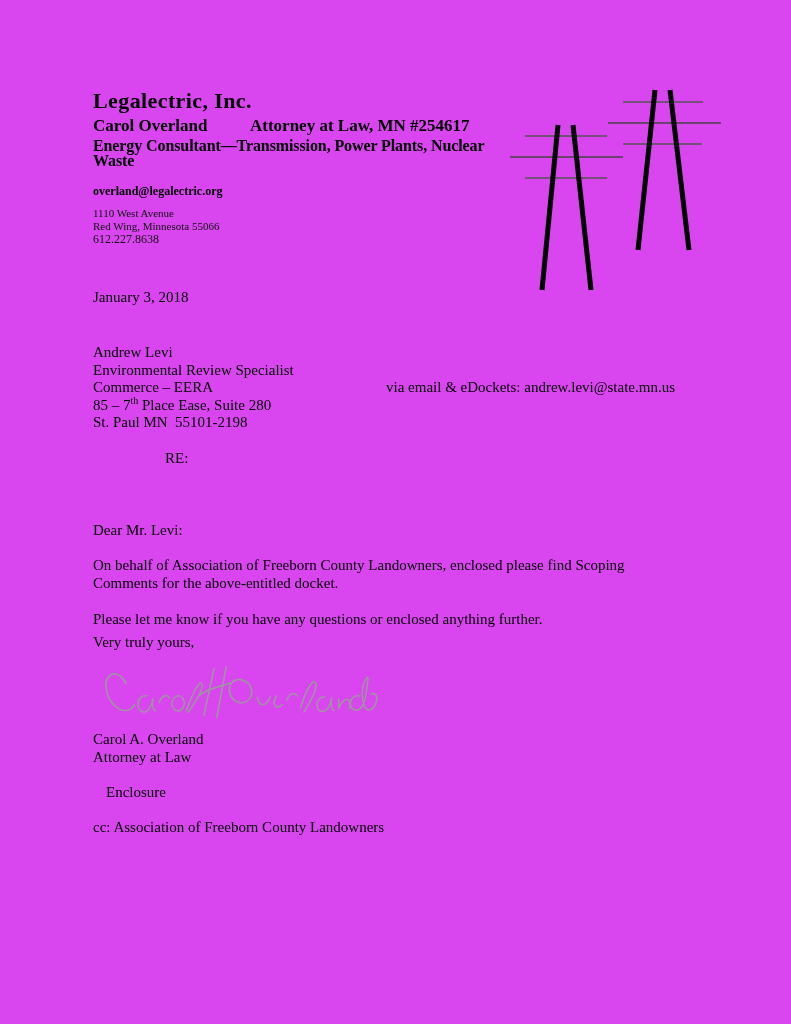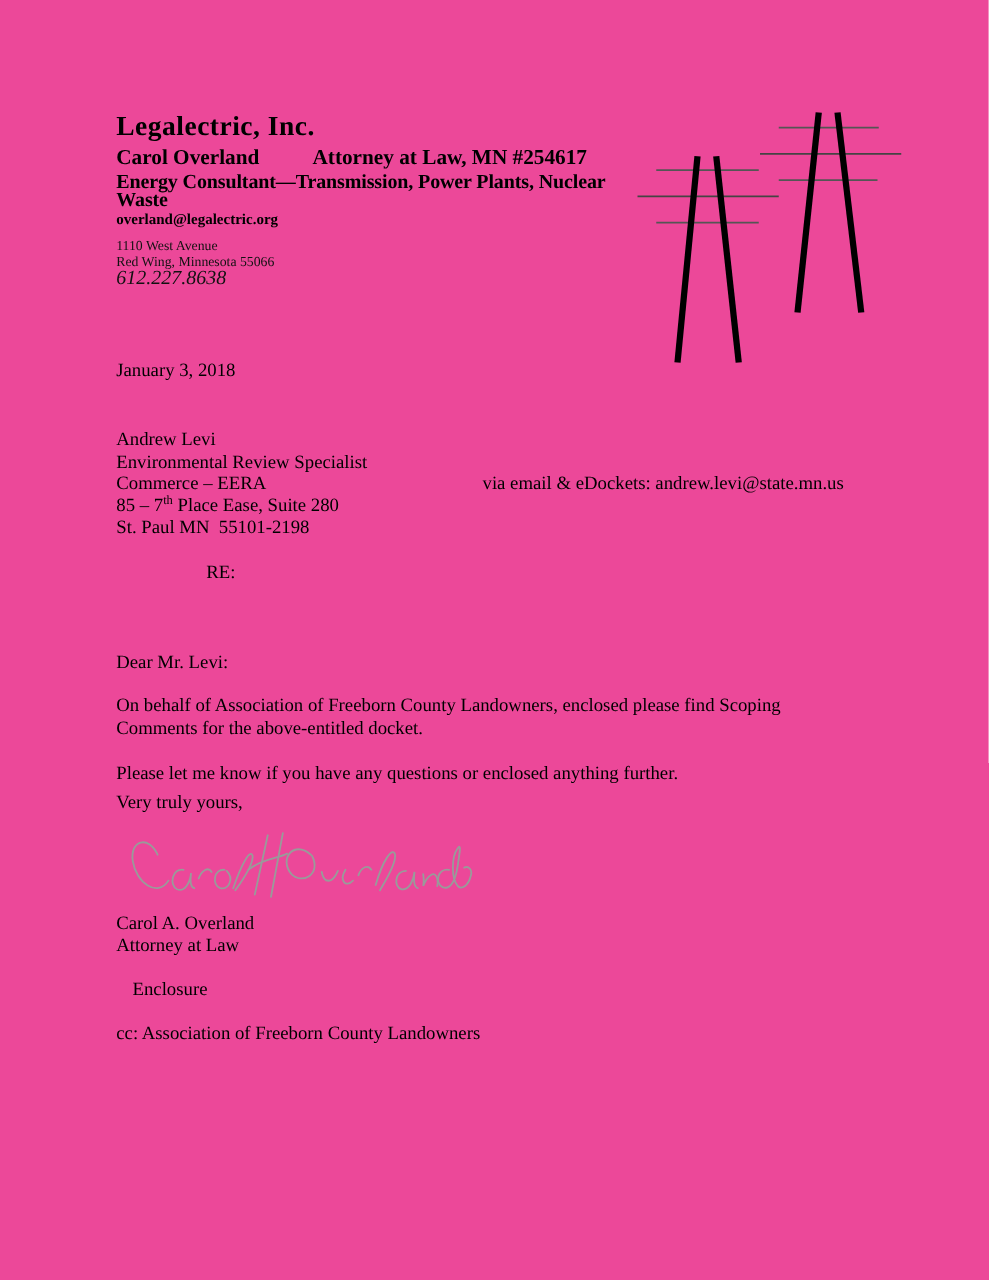--- a/index.html
+++ b/index.html
@@ -1,37 +1,37 @@
 <!DOCTYPE html>
 <html><head>
 <meta charset="utf-8">
 <style>
   * { margin:0; padding:0; box-sizing:border-box; }
   html,body { background:#ffffff; }
   .page {
     position:relative;
     width:791px; height:1024px;
-    background:#ec4899;
+    background:#d946ef;
     color:#000;
     font-family:"Liberation Serif", serif;
     overflow:hidden;
   }
   .abs { position:absolute; }
   .pre { white-space:pre-wrap; }
 
   
   .lh { left:93px; top:88px; width:420px; }
   .lh-company { font-size:22px; font-weight:bold; letter-spacing:.4px; line-height:26px; }
   .lh-row { position:relative; height:21px; margin-top:2px; }
   .lh-name { font-size:17px; font-weight:bold; }
   .lh-attorney { position:absolute; left:157px; top:0; font-size:17px; font-weight:bold; }
   .lh-specialty { font-size:16px; font-weight:bold; letter-spacing:-.1px; line-height:15px; margin-top:1px; }
-  .lh-email { font-size:12px; font-weight:bold; line-height:15px; }
+  .lh-email { font-size:12px; font-weight:bold; line-height:15px;margin-top:16px; }
   .lh-address { margin-top:8px; font-size:11px; line-height:12.5px; color:#111; }
-  .lh-phone { font-size:16px; line-height:14px;font-style:italic; }
+  .lh-phone { font-size:12px; line-height:14px; }
 
   
   .bodytext { font-size:15px; line-height:17.5px; }
 
   .date-line { left:93px; top:289px; }
   .recipient { left:93px; top:344px; }
   .via-note { left:386px; top:379px; }
   .re-block { left:165px; top:450px; display:flex; }
   .re-label { width:56px; }
   .salutation { left:93px; top:522px; }

